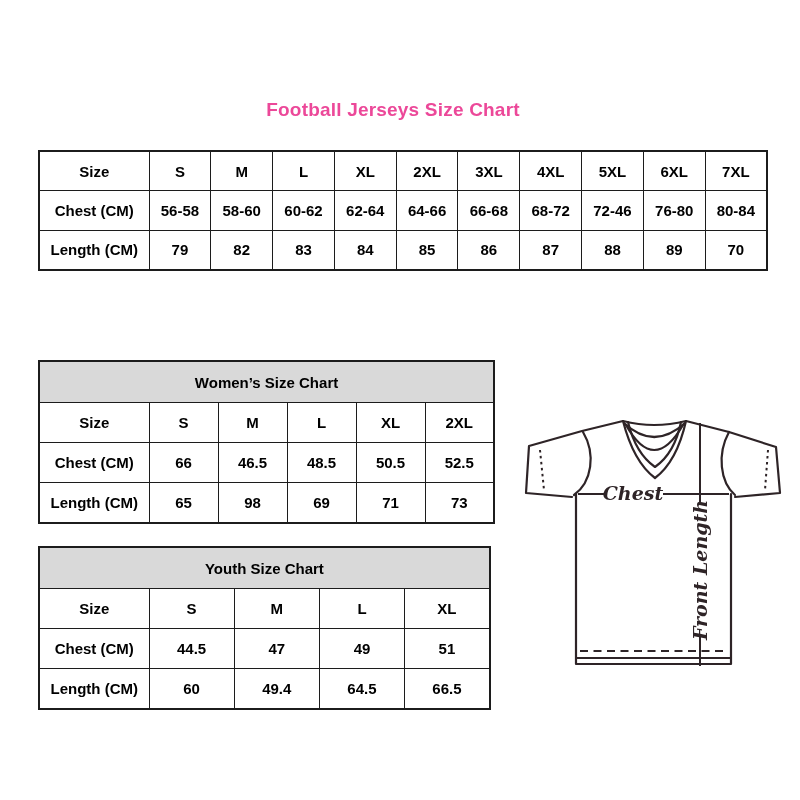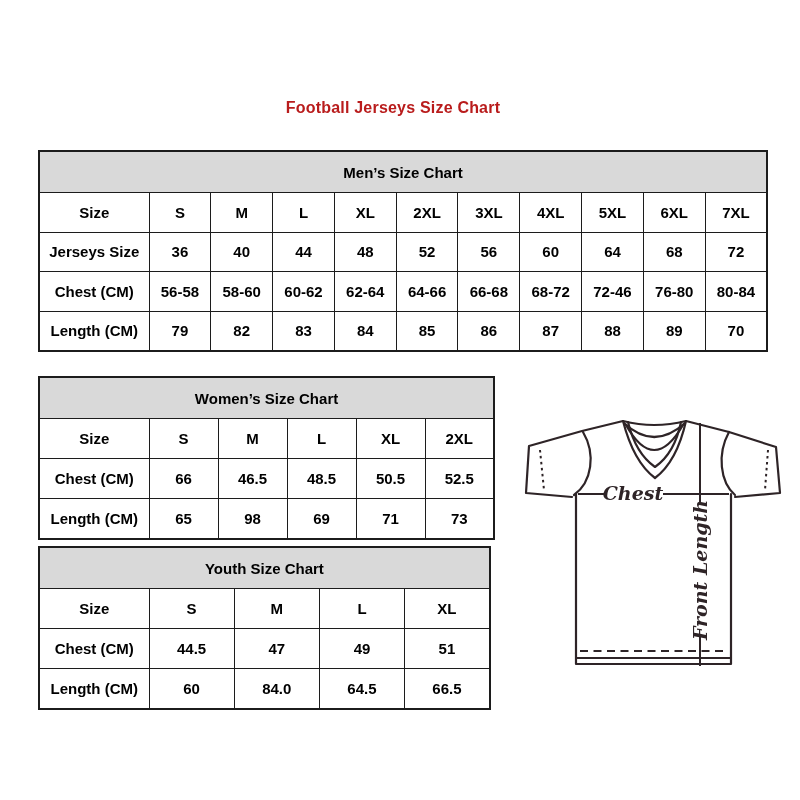--- a/index.html
+++ b/index.html
@@ -3,38 +3,38 @@
 <meta charset="utf-8">
 <style>
   html,body{margin:0;padding:0;}
   body{
     width:800px;height:800px;background:#ffffff;position:relative;
     font-family:"Liberation Sans", sans-serif;color:#000;
     -webkit-font-smoothing:antialiased;
   }
   .page-title{
     position:absolute;left:38px;top:99px;width:710px;
-    text-align:center;font-size:16px;font-weight:bold;color:#b91c1c;
+    text-align:center;font-size:19px;font-weight:bold;color:#ec4899;
     letter-spacing:0.2px;
   }
   table.size-table{
     position:absolute;border-collapse:collapse;table-layout:fixed;
     background:#fff;
   }
   table.size-table th,table.size-table td{
     border:1.5px solid #1c1c1c;text-align:center;vertical-align:middle;
     font-weight:bold;font-size:15px;color:#000;padding:0;overflow:hidden;
   }
   table.size-table{border:2px solid #1c1c1c;}
   th.section-header{
     background:#d9d9d9;font-size:17px;height:40px;
   }
   #men-table{left:38px;top:150px;width:728px;}
   #men-table tr{height:39.6px;}
-  #women-table{left:38px;top:376px;width:455px;}
+  #women-table{left:38px;top:360px;width:455px;}
   #women-table tr{height:40px;}
   #youth-table{left:38px;top:546px;width:404px;padding-left:8px;}
   #youth-table tr{height:40px;}
   .jersey-wrap{position:absolute;left:516px;top:394px;width:290px;height:290px;}
   .jersey-wrap svg{display:block;}
   .measure-label{
     font-family:"DejaVu Serif", serif;
     font-style:italic;font-weight:bold;font-size:19px;fill:#2e2427;
   }
 </style>
@@ -42,50 +42,34 @@
 <body>
 
 <div class="page-title">Football Jerseys Size Chart</div>
 
 <table class="size-table" id="men-table">
   <colgroup>
       <col style="width:110px">
       <col span="10" style="width:61.8px">
     </colgroup>
   <tbody>
-      <tr>
-    <th class="section-header" colspan="11">Men’s Size Chart</th>
-  </tr>
   <tr>
     <td>Size</td>
     <td>S</td>
     <td>M</td>
     <td>L</td>
     <td>XL</td>
     <td>2XL</td>
     <td>3XL</td>
     <td>4XL</td>
     <td>5XL</td>
     <td>6XL</td>
     <td>7XL</td>
   </tr>
   <tr>
-    <td>Jerseys Size</td>
-    <td>36</td>
-    <td>40</td>
-    <td>44</td>
-    <td>48</td>
-    <td>52</td>
-    <td>56</td>
-    <td>60</td>
-    <td>64</td>
-    <td>68</td>
-    <td>72</td>
-  </tr>
-  <tr>
     <td>Chest (CM)</td>
     <td>56-58</td>
     <td>58-60</td>
     <td>60-62</td>
     <td>62-64</td>
     <td>64-66</td>
     <td>66-68</td>
     <td>68-72</td>
     <td>72-46</td>
     <td>76-80</td>
@@ -162,21 +146,21 @@
   <tr>
     <td>Chest (CM)</td>
     <td>44.5</td>
     <td>47</td>
     <td>49</td>
     <td>51</td>
   </tr>
   <tr>
     <td>Length (CM)</td>
     <td>60</td>
-    <td>84.0</td>
+    <td>49.4</td>
     <td>64.5</td>
     <td>66.5</td>
   </tr>
 </tbody>
   </table>
 
 <div class="jersey-wrap">
   <svg viewBox="0 0 290 290" width="290" height="290">
     <g stroke="#2e2427" fill="none" stroke-width="2.2" stroke-linejoin="round" stroke-linecap="round">
 

